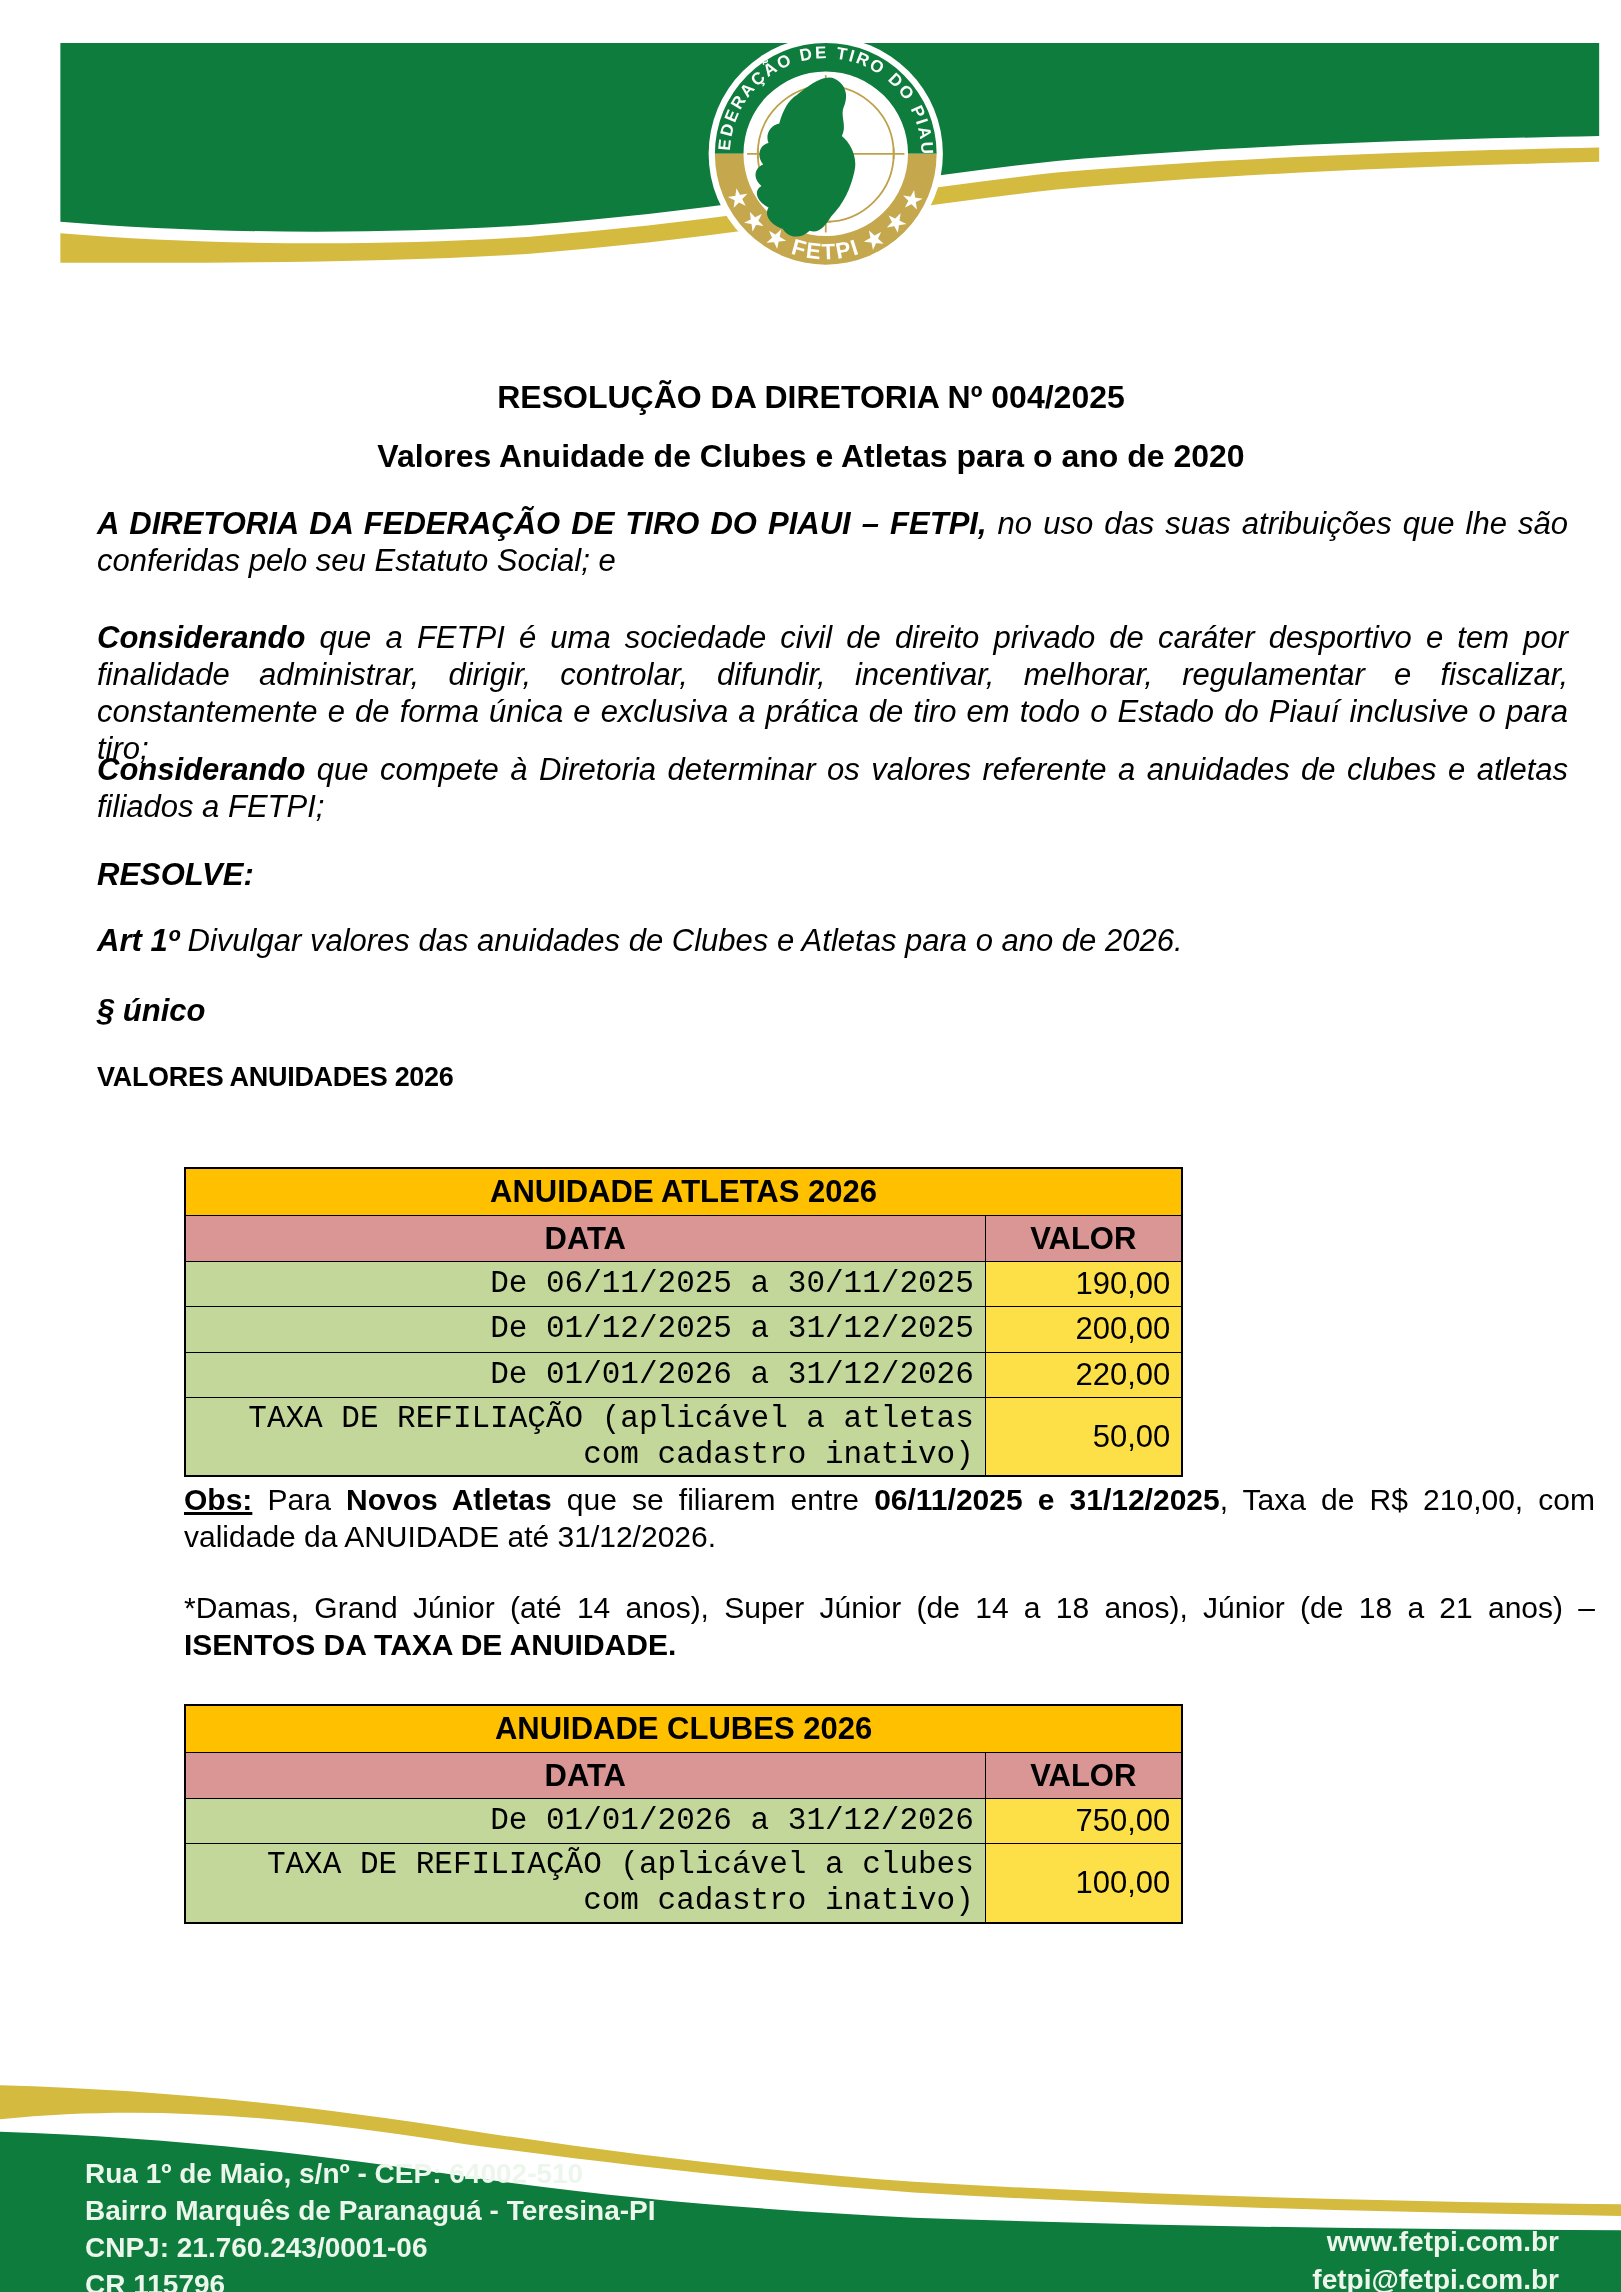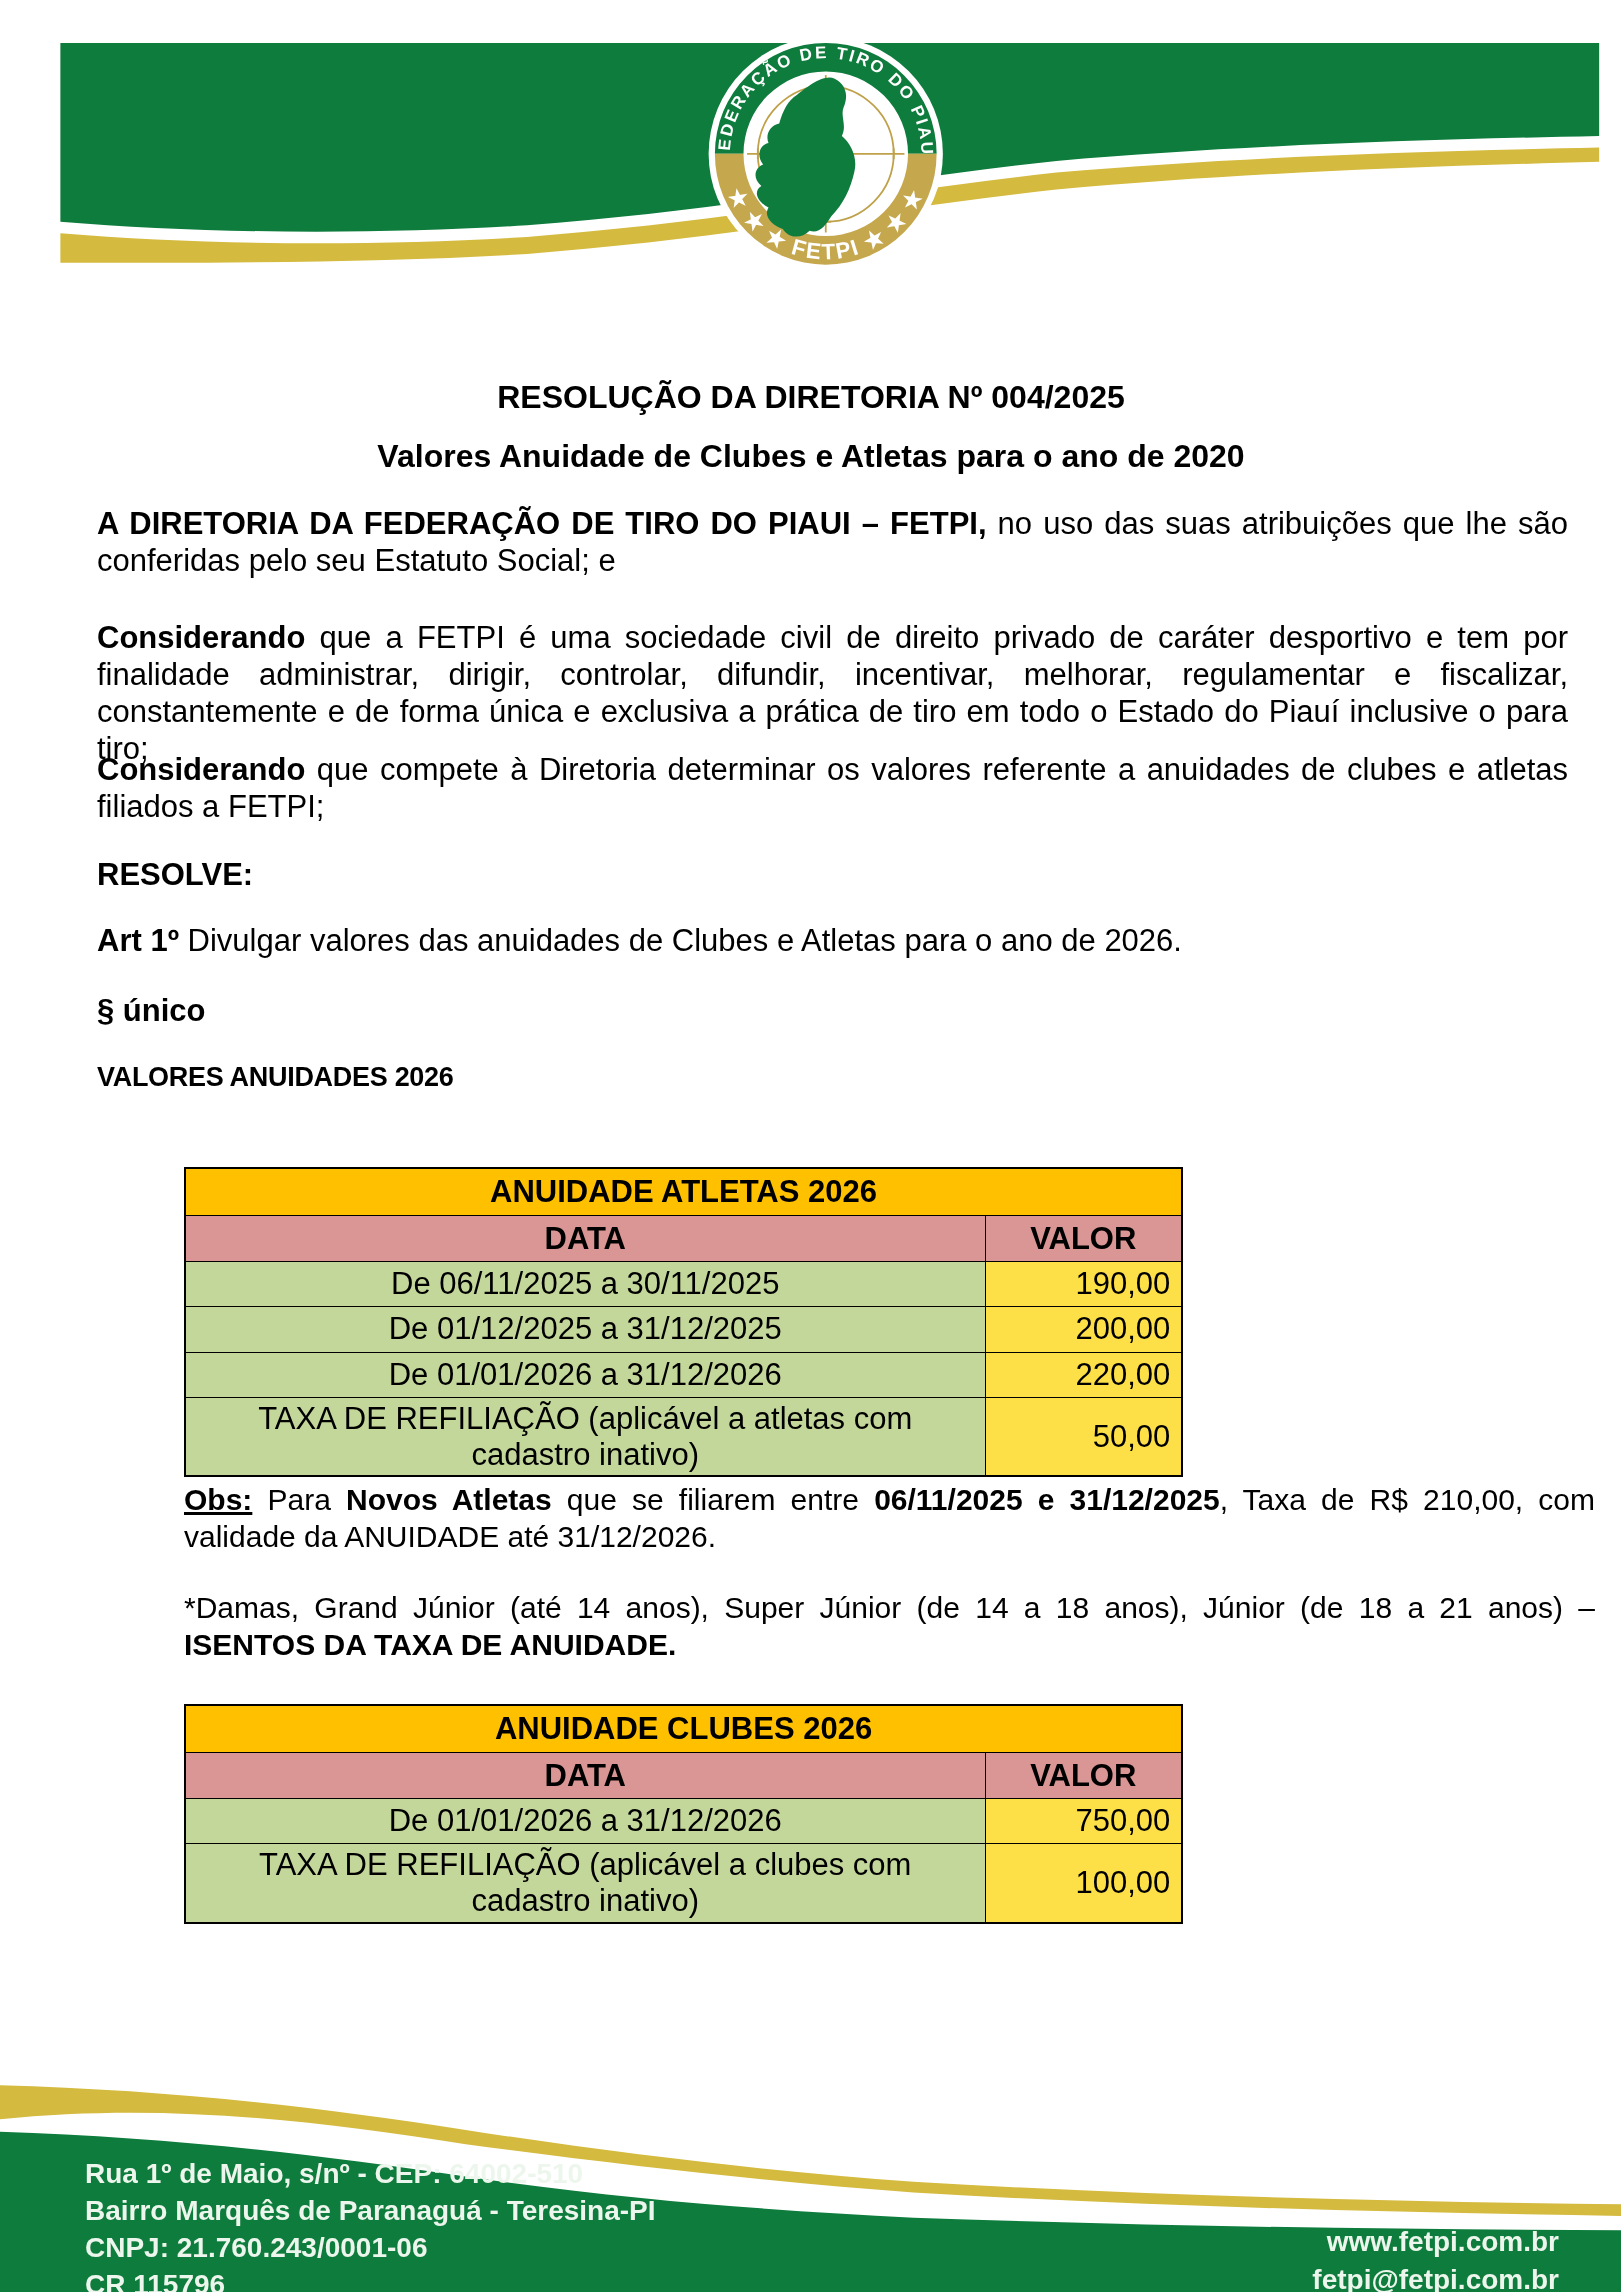--- a/index.html
+++ b/index.html
@@ -13,21 +13,21 @@
     overflow:hidden;
   }
   .hdr-svg{position:absolute;top:0;left:0;}
   .ftr-svg{position:absolute;top:2300;left:0;top:2060px;}
   .centered{
     position:absolute;left:0;width:100%;
     text-align:center;font-weight:bold;font-size:32px;line-height:39px;
   }
   .para{
     position:absolute;left:97px;width:1471px;
-    font-size:31px;line-height:37px;text-align:justify;
+    font-size:31px;line-height:37px;text-align:justify;font-style:italic;
   }
   .note{
     position:absolute;left:184px;width:1411px;
     font-size:30px;line-height:37px;text-align:justify;
   }
   .b{font-weight:bold;}
   .ul{text-decoration:underline;margin-top:40px;}
   .values-heading{
     position:absolute;left:97px;
     font-weight:bold;font-size:27px;letter-spacing:-0.3px;
@@ -35,21 +35,21 @@
   table.fee{
     position:absolute;left:184px;width:997px;
     border-collapse:collapse;table-layout:fixed;
     font-size:31px;line-height:36px;
     border:2.7px solid #000;
     padding-left:35px;
   }
   table.fee td{border:1.8px solid #000;padding:2.7px 10.7px;vertical-align:middle;}
   td.t-caption{background:#FFC000;text-align:center;font-weight:bold;height:41px;}
   td.t-sub{background:#D99694;text-align:center;font-weight:bold;height:39px;}
-  td.t-data{background:#C4D79B;text-align:center;height:39px;}
+  td.t-data{background:#C4D79B;text-align:right;height:39px;font-family:Liberation Mono, monospace;}
   td.t-val{background:#fde047;text-align:right;vertical-align:top;}
   .col-data{width:800px;}
   .col-val{width:197px;}
   .footer-left{
     position:absolute;left:85px;top:2155px;
     font-size:28px;line-height:37px;font-weight:bold;color:#edf6ec;
   }
   .footer-right{
     position:absolute;right:63px;top:2223px;
     font-size:28px;line-height:38px;font-weight:bold;color:#edf6ec;text-align:right;

